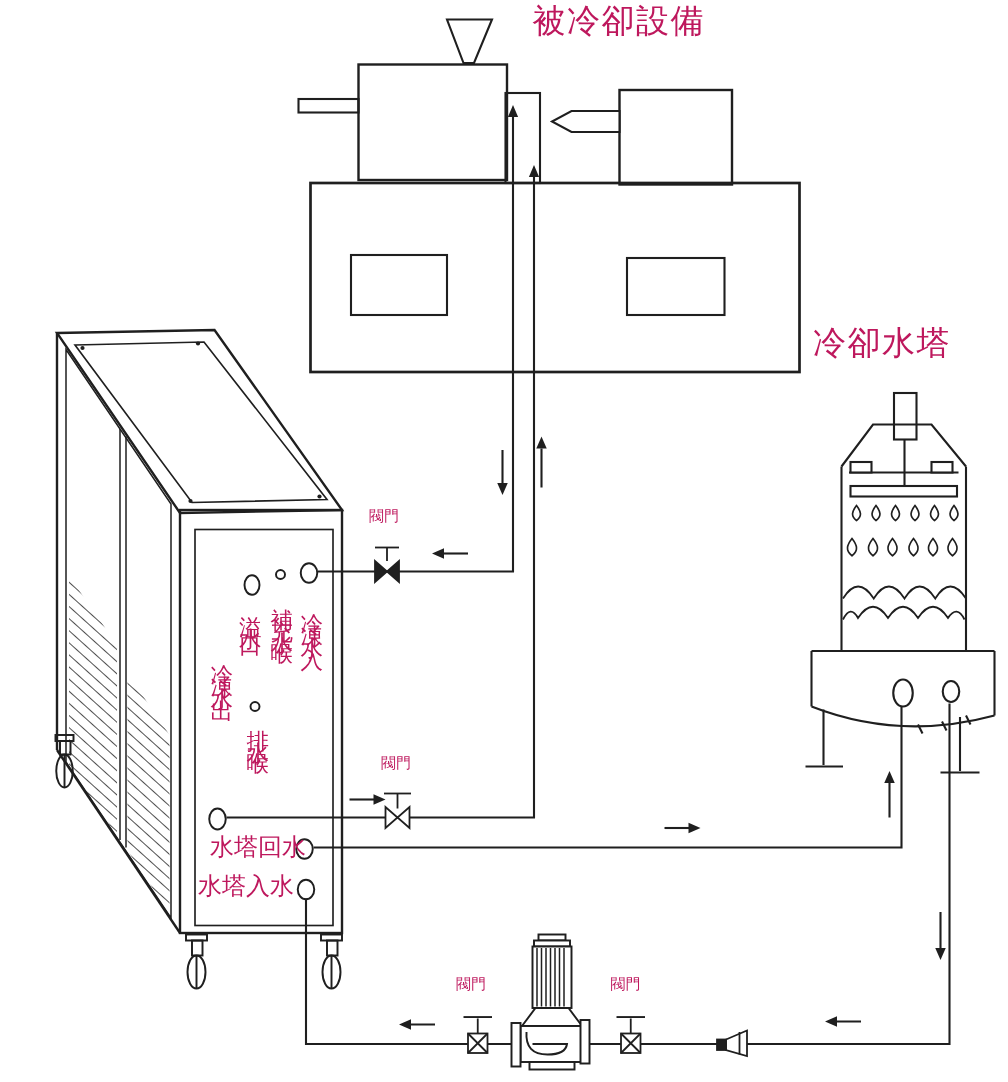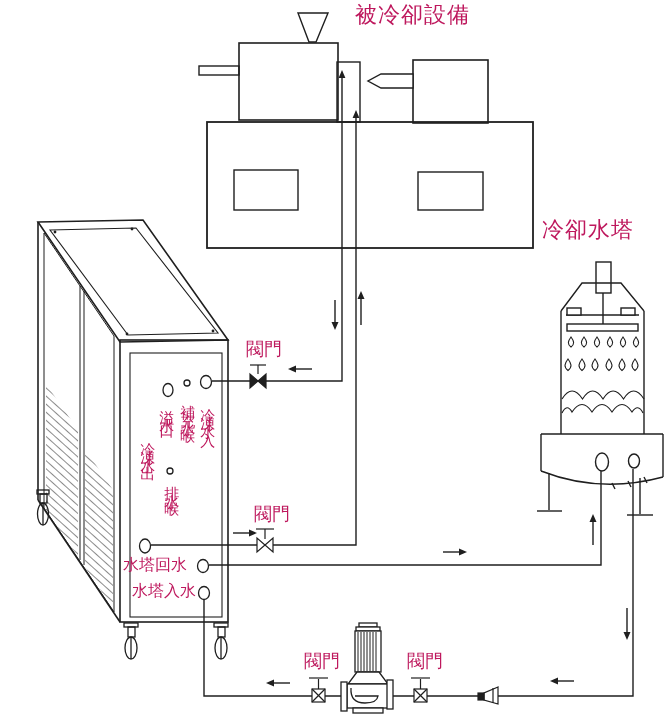--- a/index.html
+++ b/index.html
@@ -1,21 +1,21 @@
 <!DOCTYPE html>
 <html><head>
 <meta charset="utf-8">
 <style>
   html,body{margin:0;padding:0;background:#ffffff;}
   .stage{position:relative;width:672px;height:721px;background:#ffffff;overflow:hidden;
          font-family:"DejaVu Sans",sans-serif;color:#111;}
   .stage svg{position:absolute;left:0;top:0;}
   .lbl{position:absolute;white-space:nowrap;color:#be185d;line-height:1.05;}
   .title{font-size:22px;letter-spacing:1px;}
-  .valve{font-size:18px;letter-spacing:0;}
+  .valve{font-size:10px;letter-spacing:0;}
   .v{writing-mode:vertical-rl;text-orientation:upright;font-size:15px;letter-spacing:8px;}
   .h16{font-size:16px;letter-spacing:0;}
 </style>
 </head>
 <body>
 
 <div class="stage">
 
 <svg width="672" height="721" viewBox="0 0 672 721">
   <defs>
@@ -224,16 +224,16 @@
   <div class="lbl valve" style="left:246px;top:340px;">閥門</div>
   <div class="lbl valve" style="left:254px;top:505px;">閥門</div>
   <div class="lbl valve" style="left:304px;top:652px;">閥門</div>
   <div class="lbl valve" style="left:407px;top:652px;">閥門</div>
 
   <div class="lbl v" style="left:199px;top:396px;">冷凍水入</div>
   <div class="lbl v" style="left:179px;top:393px;">補充水喉</div>
   <div class="lbl v" style="left:158px;top:398px;">溢水口</div>
   <div class="lbl v" style="left:163px;top:474px;">排水喉</div>
   <div class="lbl v" style="left:139px;top:430px;">冷凍水出</div>
-  <div class="lbl h16" style="left:123px;top:557px;">水塔回水</div>
+  <div class="lbl h16" style="left:140px;top:557px;">水塔回水</div>
   <div class="lbl h16" style="left:132px;top:584px;font-family:Liberation Mono, monospace;">水塔入水</div>
 
 </div>
 
 </body></html>

